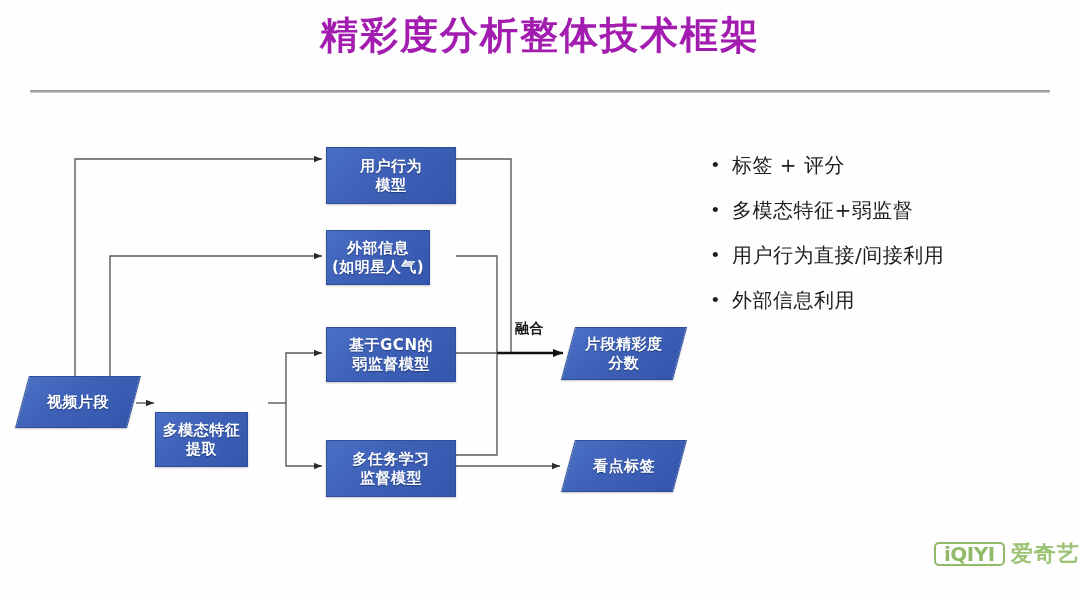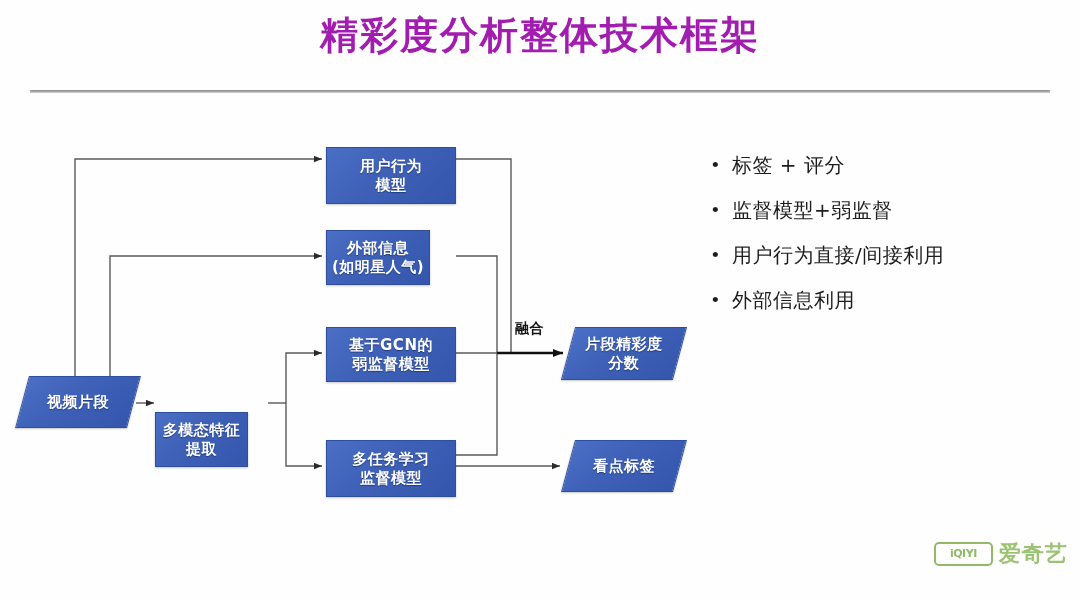--- a/index.html
+++ b/index.html
@@ -139,22 +139,22 @@
     left: 934px;
     top: 539px;
     display: flex;
     align-items: center;
     gap: 6px;
     opacity: 0.85;
   }
   #logo-mark {
     border: 2px solid #7fae4e;
     border-radius: 5px;
-    padding: 1px 14px;
-    font-size: 11px;
+    padding: 1px 8px;
+    font-size: 20px;
     font-weight: 700;
     color: #7fae4e;
     letter-spacing: -0.5px;
     font-family: "DejaVu Sans", "Liberation Sans", sans-serif;
     line-height: 18px;
   }
   #logo-text {
     font-size: 22px;
     font-weight: 700;
     color: #8cb85d;
@@ -264,21 +264,21 @@
 
   </div>
 
   <div id="bullets">
     <div class="bullet">
       <span class="dot">•</span>
       <span class="btxt">标签 + 评分</span>
     </div>
     <div class="bullet">
       <span class="dot">•</span>
-      <span class="btxt">监督模型+弱监督</span>
+      <span class="btxt">多模态特征+弱监督</span>
     </div>
     <div class="bullet">
       <span class="dot">•</span>
       <span class="btxt">用户行为直接/间接利用</span>
     </div>
     <div class="bullet">
       <span class="dot">•</span>
       <span class="btxt">外部信息利用</span>
     </div>
   </div>

